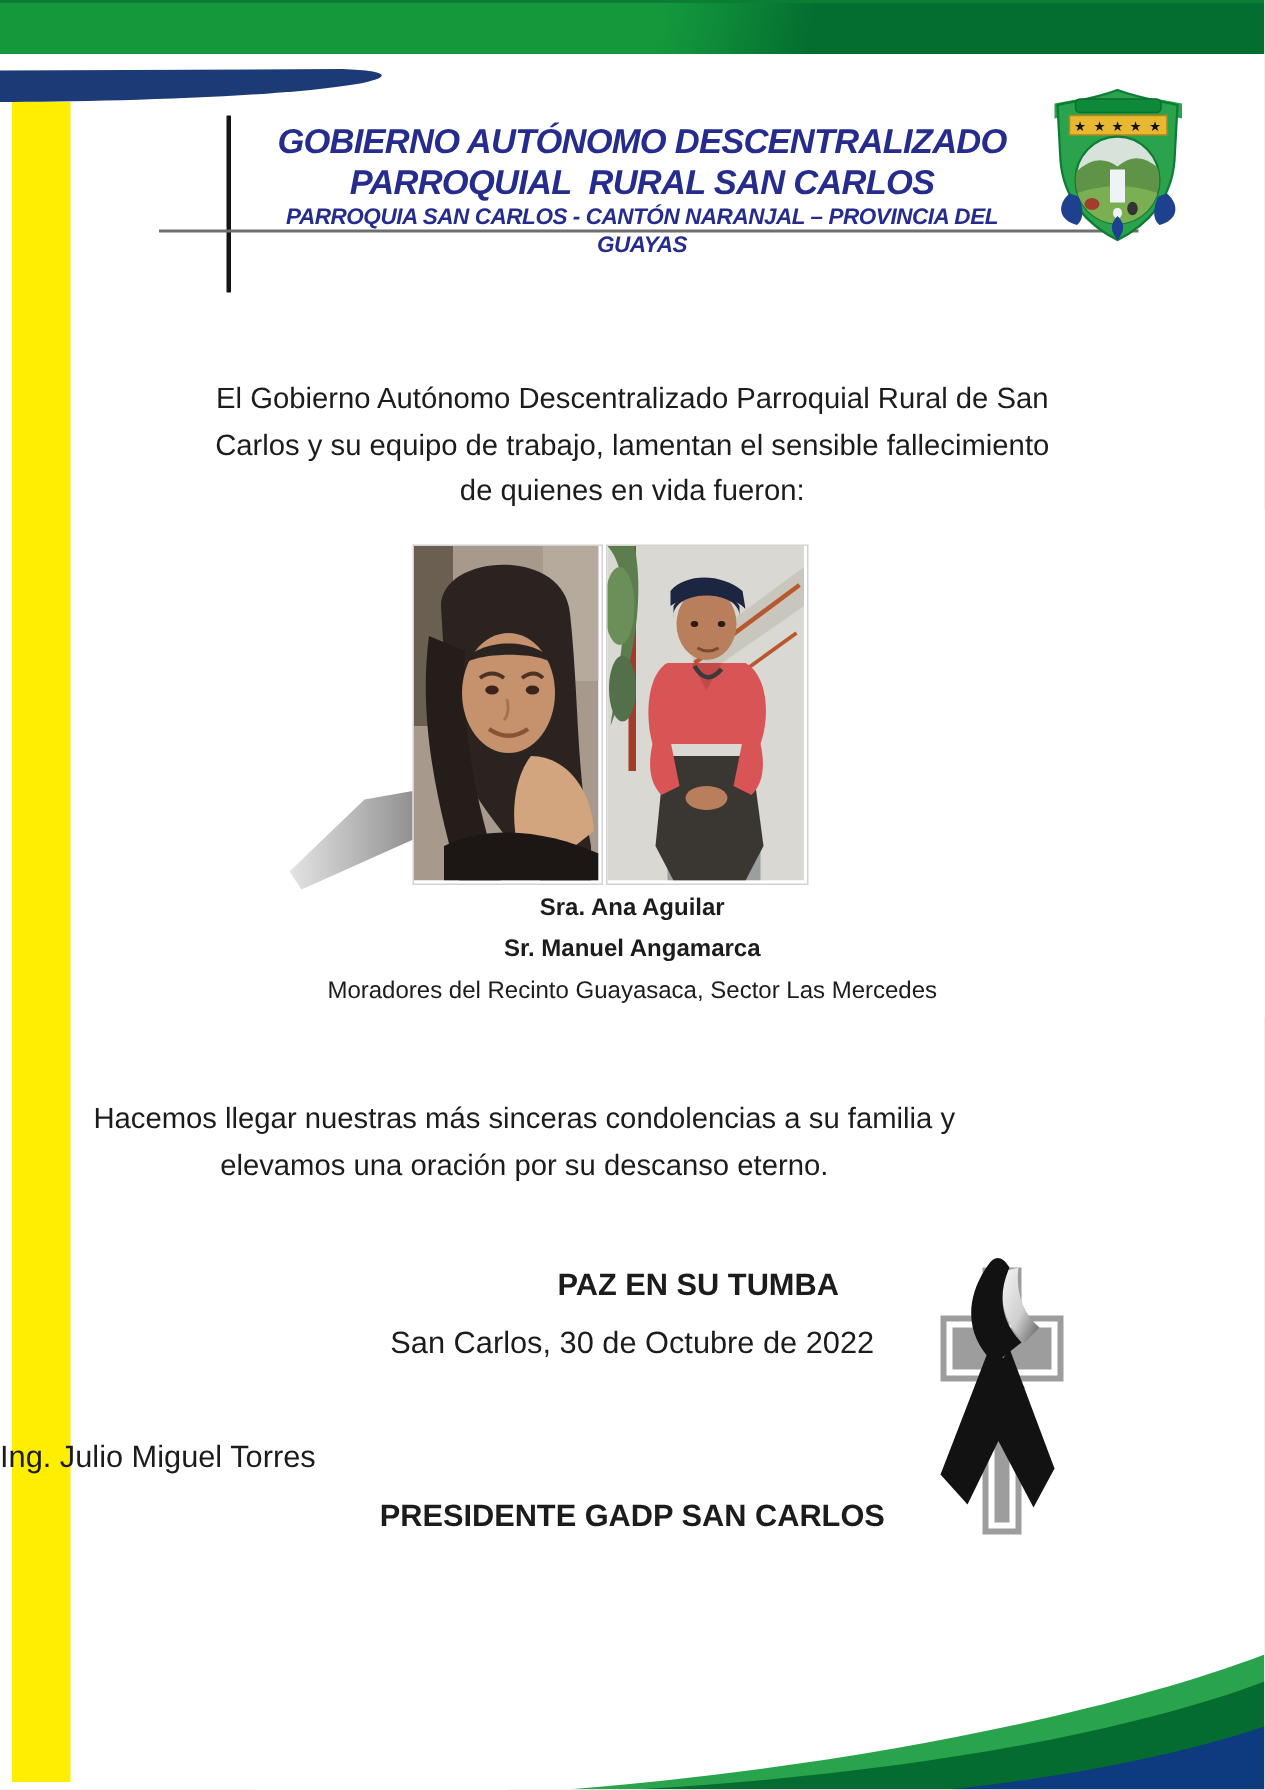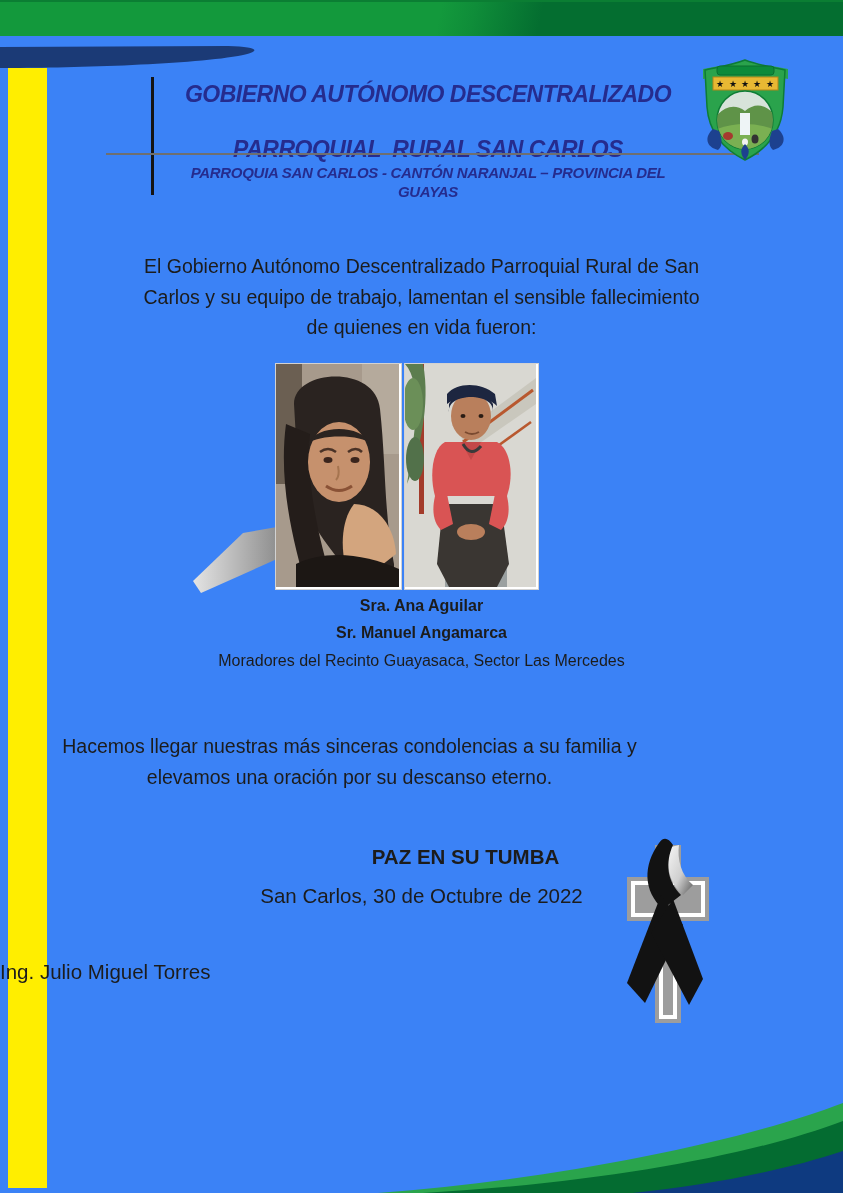--- a/index.html
+++ b/index.html
@@ -1,18 +1,18 @@
 <!DOCTYPE html>
 <html><head>
 <meta charset="utf-8">
 <style>
   html,body{margin:0;padding:0;background:#e8e8e8;}
   .page{
     position:relative; width:843px; height:1193px; margin:0 auto;
-    background:#3b82f6; overflow:hidden;
+    background:#ffffff; overflow:hidden;
     font-family:"Liberation Sans", sans-serif; color:#1c1c1c;
   }
   .abs{position:absolute;}
   
   .green-band{
     left:0; top:10; width:843px; height:34px;
     border-top:2px solid #0b7e33;
     background:linear-gradient(102deg,
       #13993c 0%, #13993c 52%, #0f8d39 56%, #046e30 64%, #046e30 100%);
   }
@@ -20,21 +20,21 @@
   .blue-swoosh{ left:0; top:46px; width:272px; height:22px; }
   .bottom-swoosh{ right:0; bottom:0; width:465px; height:142px; }
   
   .v-line{ left:151px; top:77px; width:3px; height:118px; background:#141414; }
   .h-line{ left:106px; top:153px; width:653px; height:2px; background:#6f6f6f; }
   .header-text{
     left:160px; top:80px; width:536px; text-align:center;
     color:#252c8e; font-style:italic; font-weight:bold;
   }
   .header-text .t1{ font-size:23px; line-height:28px; letter-spacing:-0.5px; }
-  .header-text .t2{ font-size:23px; line-height:27px; letter-spacing:-0.5px; white-space:pre;margin-top:28px; }
+  .header-text .t2{ font-size:23px; line-height:27px; letter-spacing:-0.5px; white-space:pre; }
   .header-text .t3{ font-size:15px; line-height:19px; letter-spacing:-0.3px; }
   .crest{ left:697px; top:57px; width:97px; height:105px; }
   
   .doc-heading{
     left:0; top:212px; width:843px; text-align:center;
     font-size:26px; font-weight:bold; letter-spacing:-0.5px; color:#111;
   }
   .intro{
     left:0; top:251px; width:843px; text-align:center;
     font-size:19.5px; line-height:30.5px; white-space:pre-line;
@@ -173,20 +173,21 @@
   <div class="abs name-line name1 bold">Sra. Ana Aguilar</div>
   <div class="abs name-line name2 bold">Sr. Manuel Angamarca</div>
   <div class="abs name-line residence">Moradores del Recinto Guayasaca, Sector Las Mercedes</div>
 
   <div class="abs condolence">Hacemos llegar nuestras más sinceras condolencias a su familia y
 elevamos una oración por su descanso eterno.</div>
 
   <div class="abs paz">PAZ EN SU TUMBA</div>
   <div class="abs date-line">San Carlos, 30 de Octubre de 2022</div>
   <div class="abs signer-name">Ing. Julio Miguel Torres</div>
+  <div class="abs signer-title">PRESIDENTE GADP SAN CARLOS</div>
 
   <svg class="abs mourning" viewBox="0 0 100 192">
     <defs>
       <linearGradient id="silver" x1="0" y1="0" x2="1" y2="1">
         <stop offset="0" stop-color="#f5f5f5"></stop>
           <stop offset="0.55" stop-color="#cfcfcf"></stop>
           <stop offset="1" stop-color="#5a5a5a"></stop>
       </linearGradient>
     </defs>
     <path d="M40,12 H66 V44 H94 V88 H66 V190 H40 V88 H12 V44 H40 Z" fill="#9d9d9d"></path>

